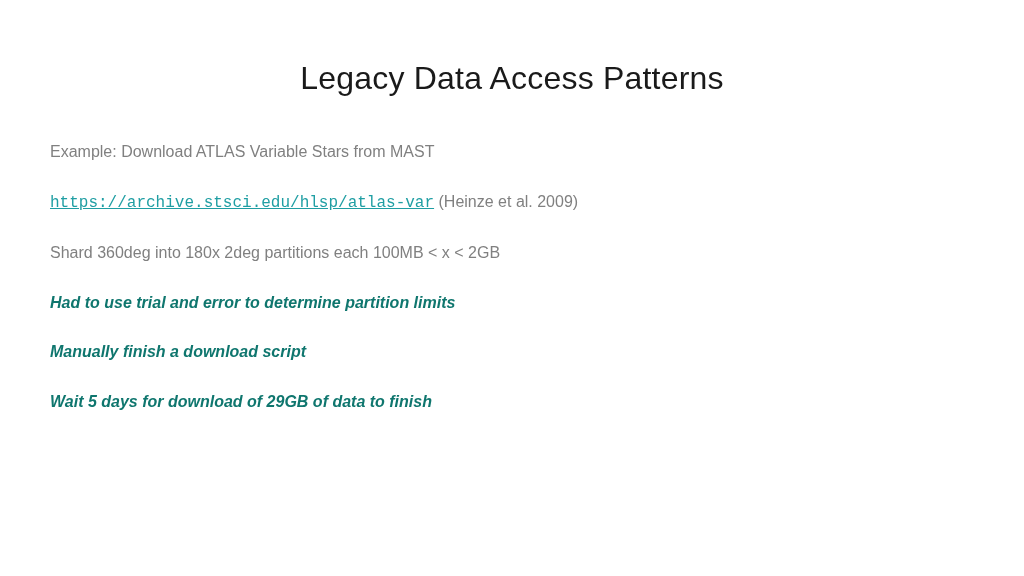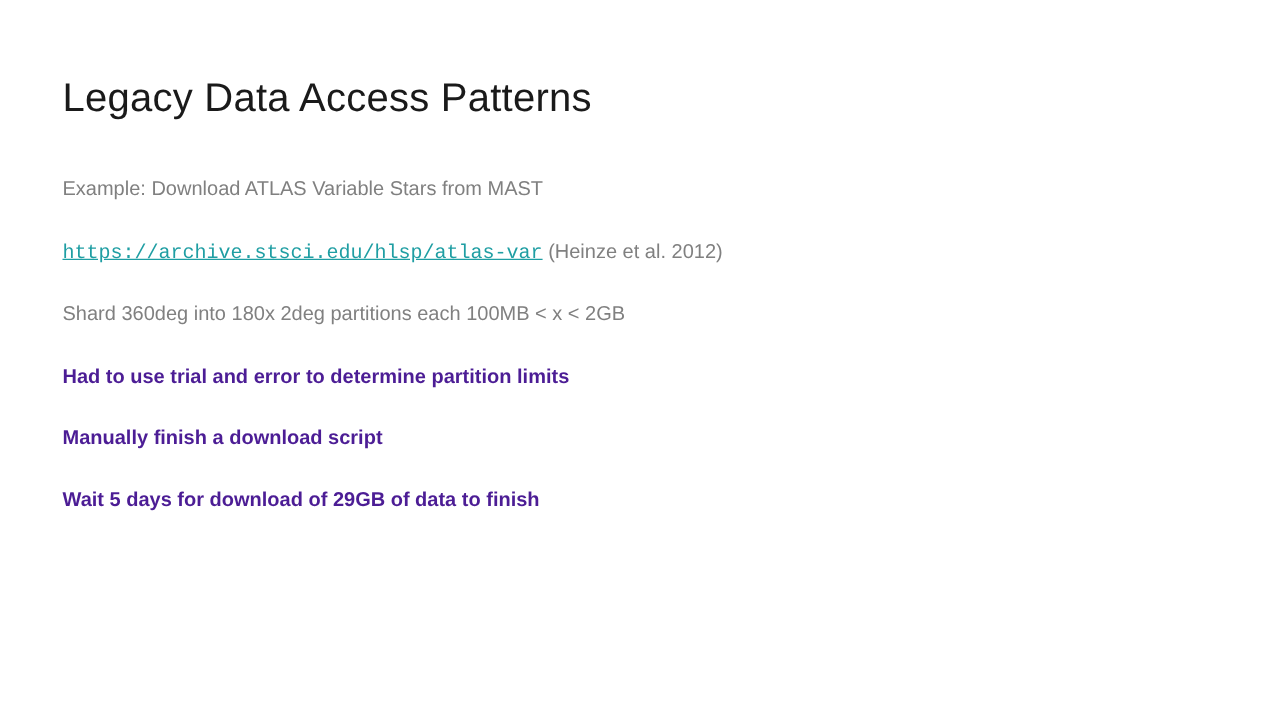--- a/index.html
+++ b/index.html
@@ -9,50 +9,52 @@
       background: #ffffff;
       font-family: Arial, Helvetica, sans-serif;
       padding: 60px 50px 40px 50px;
     }
     .slide-title {
       font-size: 32px;
       font-weight: 400;
       color: #1a1a1a;
       margin-bottom: 44px;
       letter-spacing: 0.2px;
+      text-align: center;
     }
     .body-line {
       font-size: 16px;
       line-height: 1.35;
       margin-bottom: 28px;
       color: #808080;
       font-weight: 400;
     }
     .link {
       color: #1f9ea3;
       text-decoration: underline;
       font-family: Liberation Mono, monospace;
     }
     .link-citation {
       color: #808080;
     }
     .emphasis {
-      color: #4c1d95;
+      color: #0f766e;
       font-weight: 700;
+      font-style: italic;
     }
   </style>
 </head>
 <body>
 
 <h1 class="slide-title">Legacy Data Access Patterns</h1>
 
 <p class="body-line">Example: Download ATLAS Variable Stars from MAST</p>
 
 <p class="body-line">
-  <a class="link">https://archive.stsci.edu/hlsp/atlas-var</a><span class="link-citation"> (Heinze et al. 2012)</span>
+  <a class="link">https://archive.stsci.edu/hlsp/atlas-var</a><span class="link-citation"> (Heinze et al. 2009)</span>
 </p>
 
 <p class="body-line">Shard 360deg into 180x 2deg partitions each 100MB &lt; x &lt; 2GB</p>
 
 <p class="body-line emphasis">Had to use trial and error to determine partition limits</p>
 
 <p class="body-line emphasis">Manually finish a download script</p>
 
 <p class="body-line emphasis">Wait 5 days for download of 29GB of data to finish</p>
 

